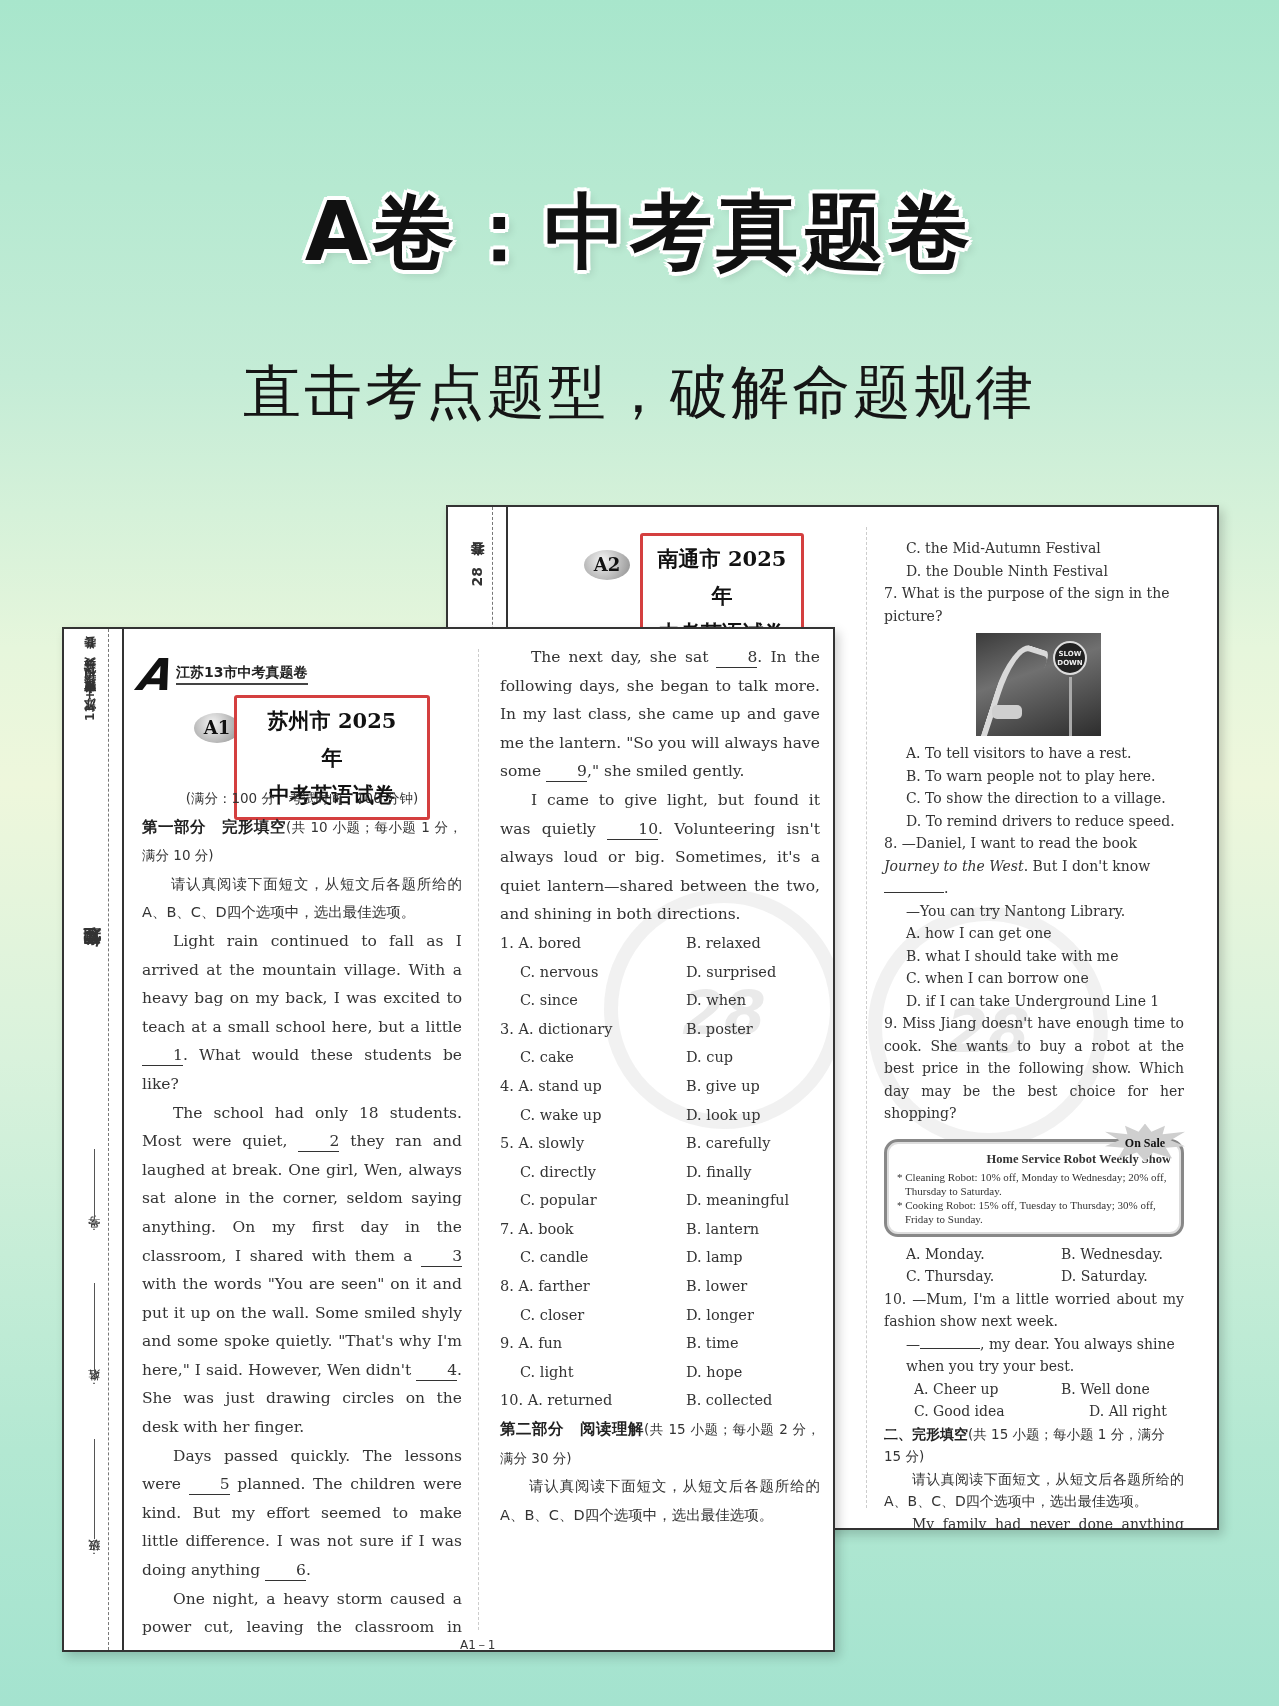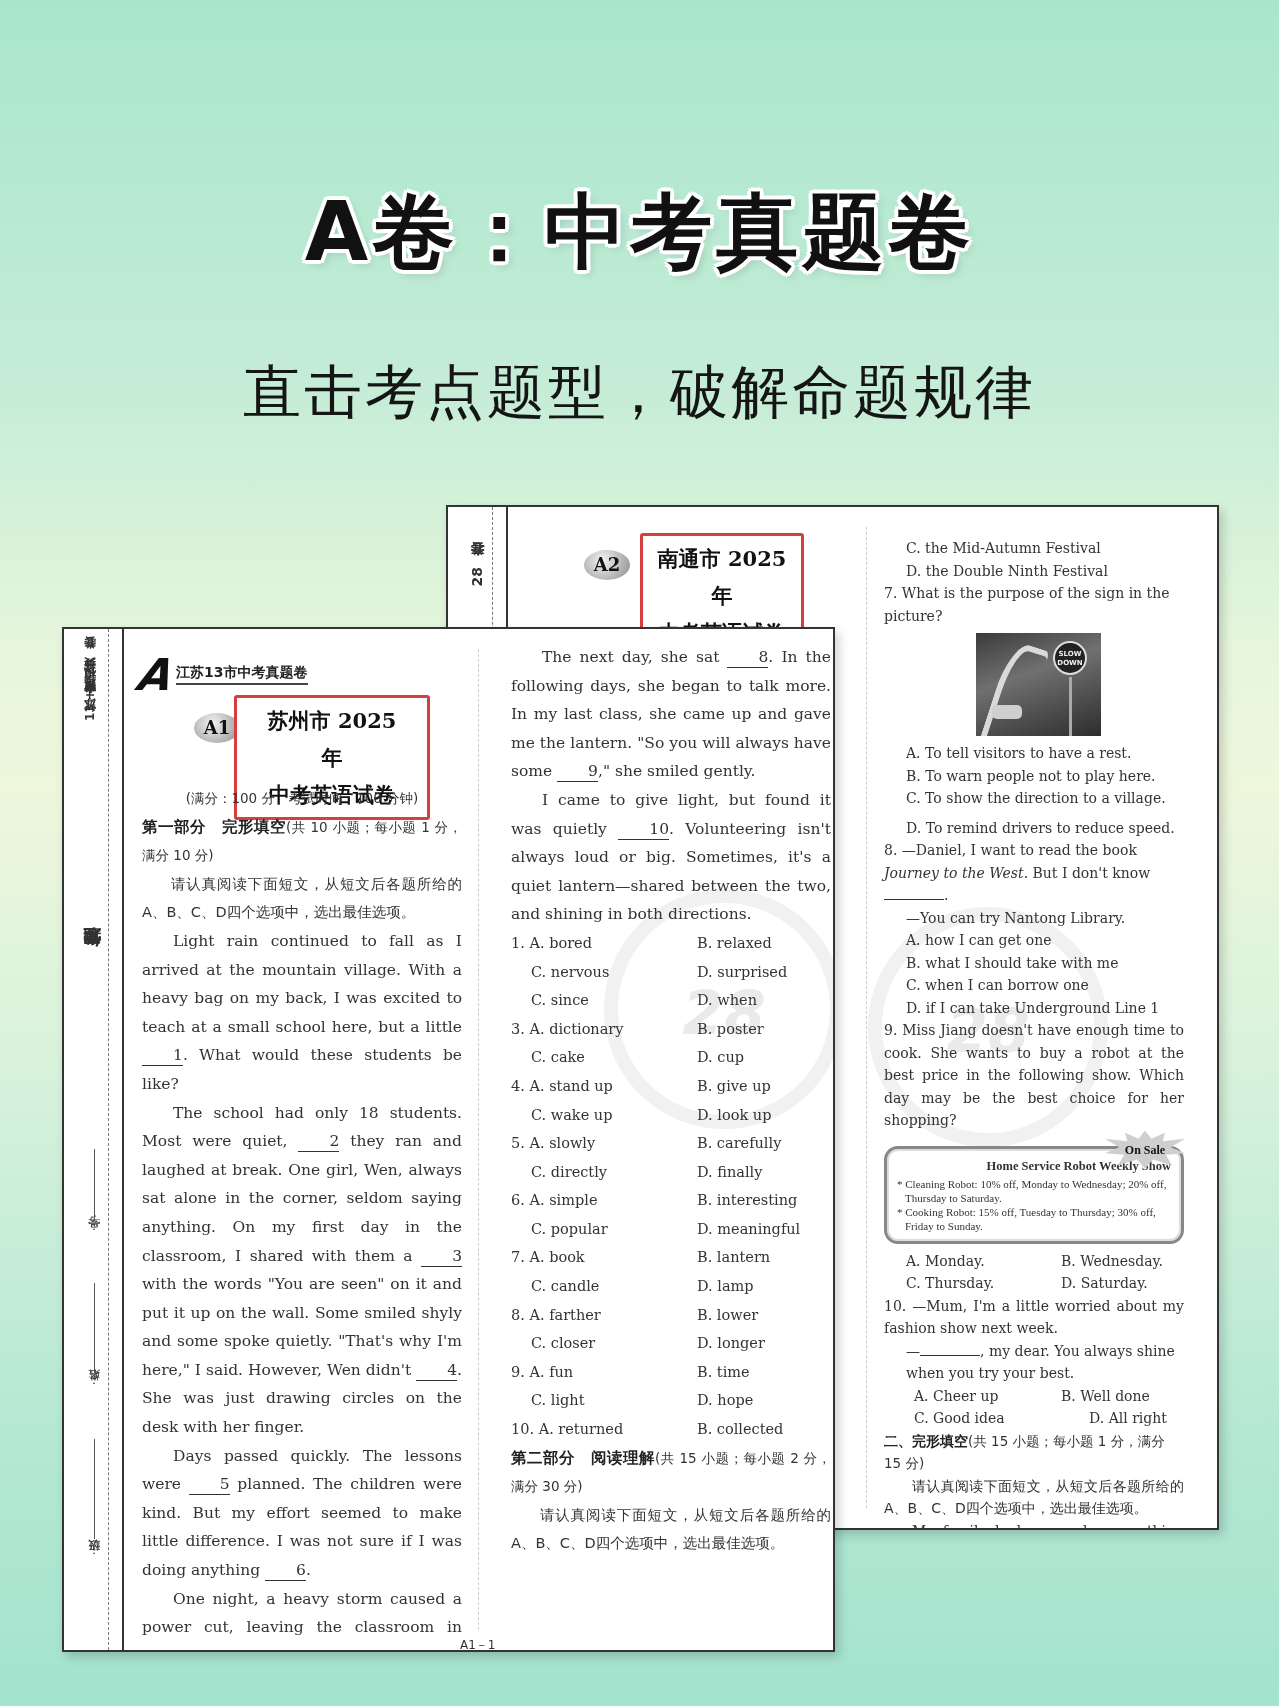--- a/index.html
+++ b/index.html
@@ -119,21 +119,21 @@
     <div>7.  What is the purpose of the sign in the picture?</div>
     <div class="img-sign">
       <div class="road"></div>
       <div class="car"></div>
       <div class="pole"></div>
       <div class="sign">SLOW DOWN</div>
     </div>
     <div style="padding-left:22px;">A.  To tell visitors to have a rest.</div>
     <div style="padding-left:22px;">B.  To warn people not to play here.</div>
     <div style="padding-left:22px;">C.  To show the direction to a village.</div>
-    <div style="padding-left:22px;margin-top:7px;">D.  To remind drivers to reduce speed.</div>
+    <div style="padding-left:22px;">D.  To remind drivers to reduce speed.</div>
     <div><span>8.  —Daniel, I want to read the book </span><i>Journey to the West</i><span>. But I don't know</span> <span class="blank" style="min-width:60px;"></span>.</div>
     <div style="padding-left:22px;">—You can try Nantong Library.</div>
     <div style="padding-left:22px;">A.  how I can get one</div>
     <div style="padding-left:22px;">B.  what I should take with me</div>
     <div style="padding-left:22px;">C.  when I can borrow one</div>
     <div style="padding-left:22px;">D.  if I can take Underground Line 1</div>
     <p>9.  Miss Jiang doesn't have enough time to cook. She wants to buy a robot at the best price in the following show. Which day may be the best choice for her shopping?</p>
     <div class="ad-box">
       <div class="starburst">On Sale</div>
       <div class="ad-title">Home Service Robot Weekly Show</div>
@@ -194,21 +194,21 @@
   <div class="col" style="left:78px;top:155px;width:320px;">
     <div class="small-cn" style="text-align:center;font-size:13.5px;">(满分：100 分　考试时间：100 分钟)</div>
     <p><span class="bold-cn">第一部分　完形填空</span><span class="small-cn">(共 10 小题；每小题 1 分，满分 10 分)</span></p>
     <p class="indent small-cn" style="font-size:14.5px;">请认真阅读下面短文，从短文后各题所给的A、B、C、D四个选项中，选出最佳选项。</p>
     <p class="indent"><span>Light rain continued to fall as I arrived at the mountain village. With a heavy bag on my back, I was excited to teach at a small school here, but a little </span><span class="blank">1</span><span>. What would these students be like?</span></p>
     <p class="indent"><span>The school had only 18 students. Most were quiet, </span><span class="blank">2</span><span> they ran and laughed at break. One girl, Wen, always sat alone in the corner, seldom saying anything. On my first day in the classroom, I shared with them a </span><span class="blank">3</span><span> with the words "You are seen" on it and put it up on the wall. Some smiled shyly and some spoke quietly. "That's why I'm here," I said. However, Wen didn't </span><span class="blank">4</span><span>. She was just drawing circles on the desk with her finger.</span></p>
     <p class="indent"><span>Days passed quickly. The lessons were </span><span class="blank">5</span><span> planned. The children were kind. But my effort seemed to make little difference. I was not sure if I was doing anything </span><span class="blank">6</span><span>.</span></p>
     <p class="indent"><span>One night, a heavy storm caused a power cut, leaving the classroom in darkness. As everyone was frozen, a soft light appeared. It was Wen who was holding a </span></p>
   </div>
 
-  <div class="col" style="left:447px;top:14px;width:320px;">
+  <div class="col" style="left:436px;top:14px;width:320px;">
     <p class="indent"><span>The next day, she sat </span><span class="blank">8</span><span>. In the following days, she began to talk more. In my last class, she came up and gave me the lantern. "So you will always have some </span><span class="blank">9</span><span>," she smiled gently.</span></p>
     <p class="indent"><span>I came to give light, but found it was quietly </span><span class="blank">10</span><span>. Volunteering isn't always loud or big. Sometimes, it's a quiet lantern—shared between the two, and shining in both directions.</span></p>
     <div style="font-size:14.5px;">
       <div class="opt-row">
           <span>1.  A.  bored</span>
           <span>B.  relaxed</span>
         </div>
       <div class="opt-row sub">
           <span>C.  nervous</span>
           <span>D.  surprised</span>
@@ -234,24 +234,20 @@
           <span>D.  look up</span>
         </div>
       <div class="opt-row">
           <span>5.  A.  slowly</span>
           <span>B.  carefully</span>
         </div>
       <div class="opt-row sub">
           <span>C.  directly</span>
           <span>D.  finally</span>
         </div>
-      <div class="opt-row">
-          <span>6.  A.  simple</span>
-          <span>B.  interesting</span>
-        </div>
       <div class="opt-row sub">
           <span>C.  popular</span>
           <span>D.  meaningful</span>
         </div>
       <div class="opt-row">
           <span>7.  A.  book</span>
           <span>B.  lantern</span>
         </div>
       <div class="opt-row sub">
           <span>C.  candle</span>

